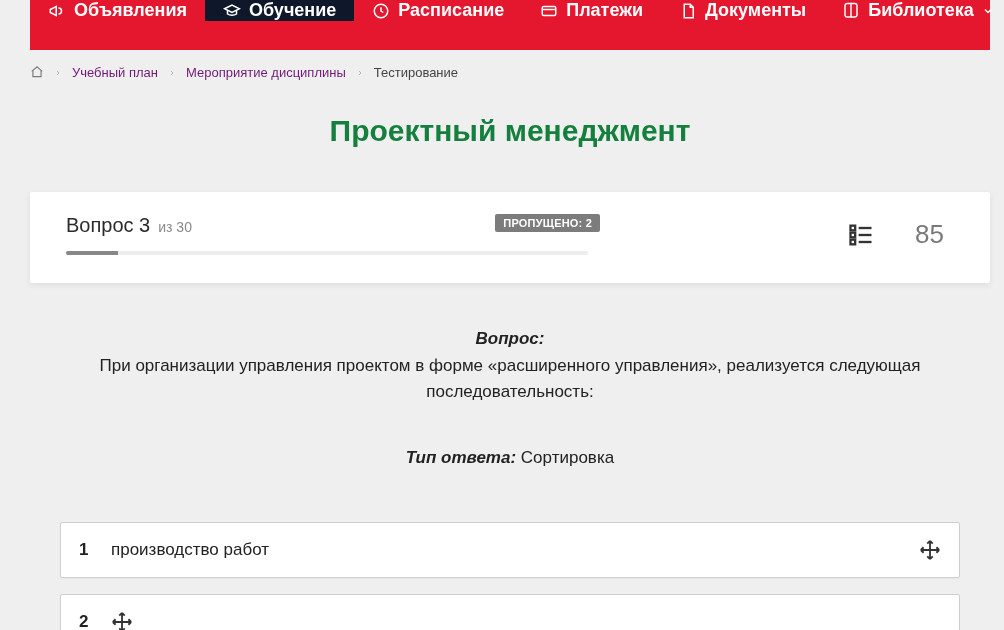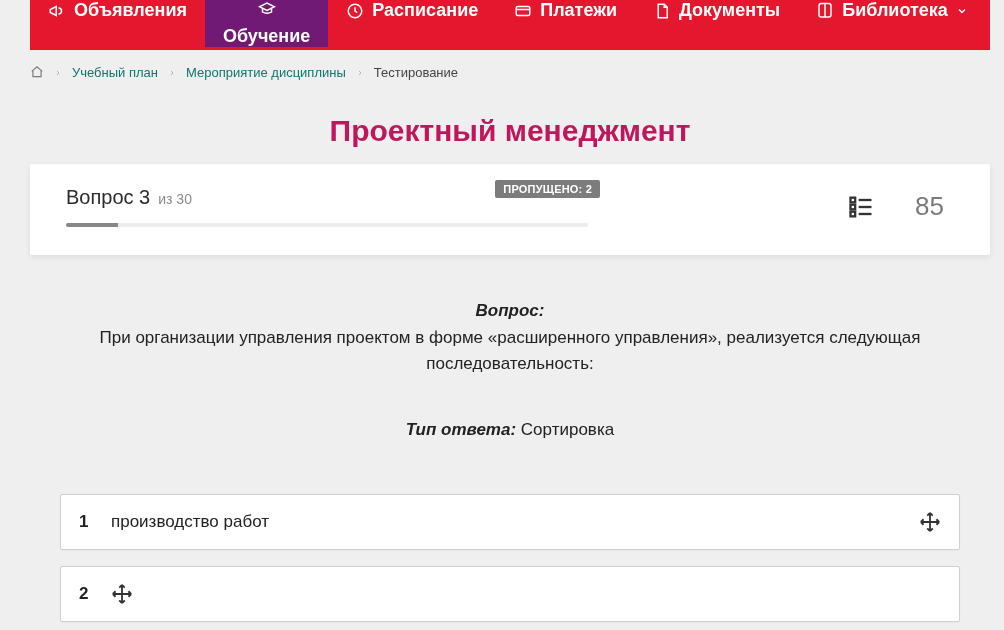--- a/index.html
+++ b/index.html
@@ -35,47 +35,46 @@
     display: flex;
     align-items: center;
     padding: 0 18px;
     color: #fff;
     font-weight: 700;
     font-size: 18px;
     cursor: pointer;
     gap: 8px;
   }
   .nav-item.active {
-    background: #701a75;
-    flex-direction: column;
+    background: #0f172a;
   }
   .nav-icon { width: 18px; height: 18px; display: inline-flex; align-items: center; justify-content: center; }
   .nav-icon svg { display:block; }
 
   
   .breadcrumb {
     display: flex;
     align-items: center;
     gap: 10px;
     height: 44px;
     font-size: 13px;
     color: #7a7a7a;
   }
-  .bc-link { color: #0f766e; cursor: pointer; }
+  .bc-link { color: #701a75; cursor: pointer; }
   .bc-current { color: #444; font-weight: 500; }
   .bc-home { width: 14px; height: 14px; display:inline-flex; }
   .bc-sep { width: 8px; height: 8px; display:inline-flex; }
 
   
   .page-title {
     text-align: center;
-    color: #be185d;
+    color: #15803d;
     font-size: 30px;
     font-weight: 800;
-    margin: 20px 0 16px;
+    margin: 20px 0 44px;
   }
 
   
   .status-card {
     background: #fff;
     border-radius: 2px;
     box-shadow: 0 2px 6px rgba(0,0,0,.08);
     padding: 22px 46px 28px 36px;
     display: flex;
     align-items: center;
@@ -83,21 +82,21 @@
     position: relative;
     margin-bottom: 46px;
   }
   .status-left { flex: 1; }
   .q-line { display:flex; align-items:baseline; gap:8px; }
   .q-main { font-size: 20px; color: #2b2b2b; font-weight: 500; }
   .q-sub { font-size: 14px; color: #8a8a8a; }
   .skipped-badge {
     position: absolute;
     right: 390px;
-    top: 16px;
+    top: 22px;
     background: #7c7c7c;
     color: #fff;
     font-size: 11px;
     font-weight: 700;
     padding: 3px 8px;
     border-radius: 2px;
     letter-spacing: .2px;
   }
   .progress {
     height: 4px;

